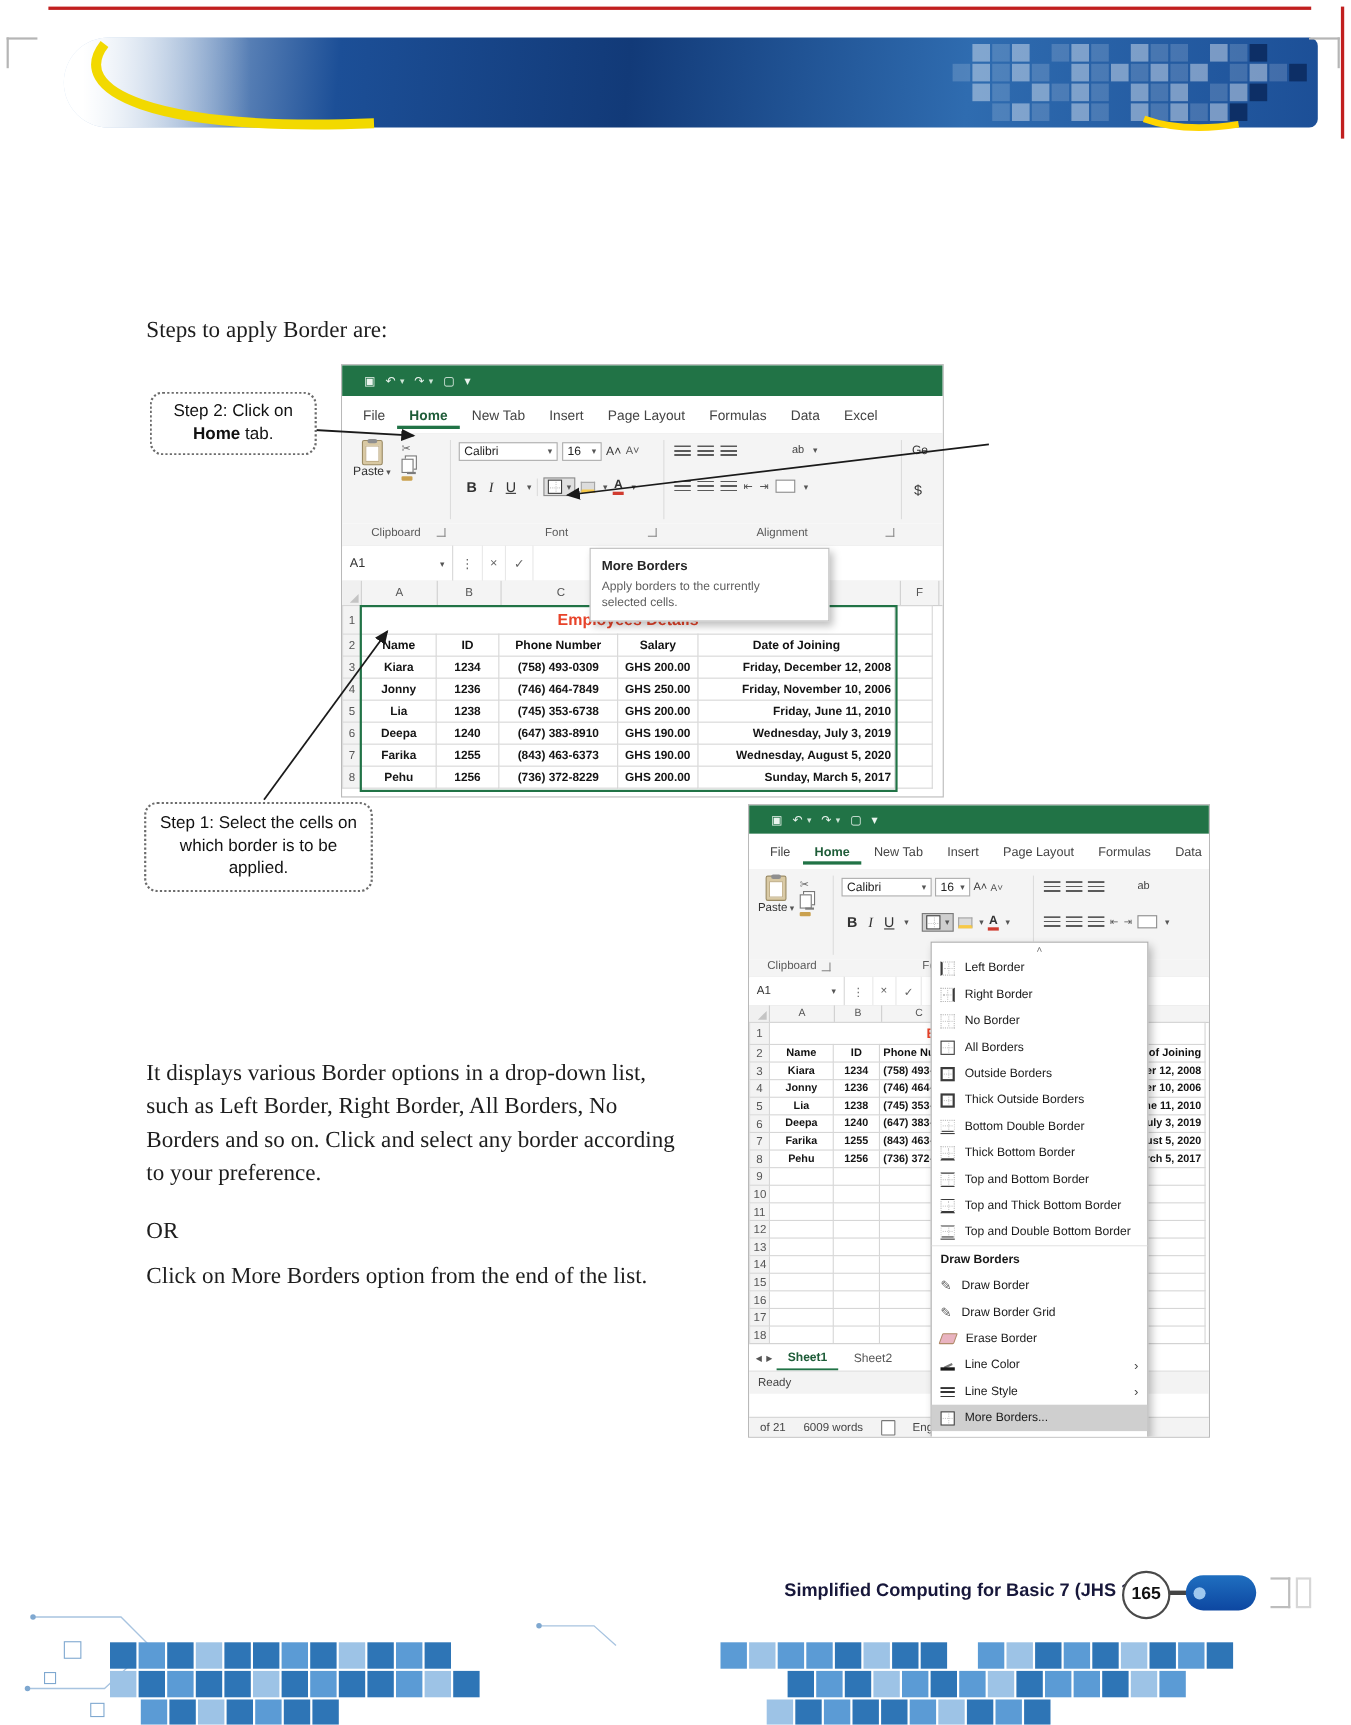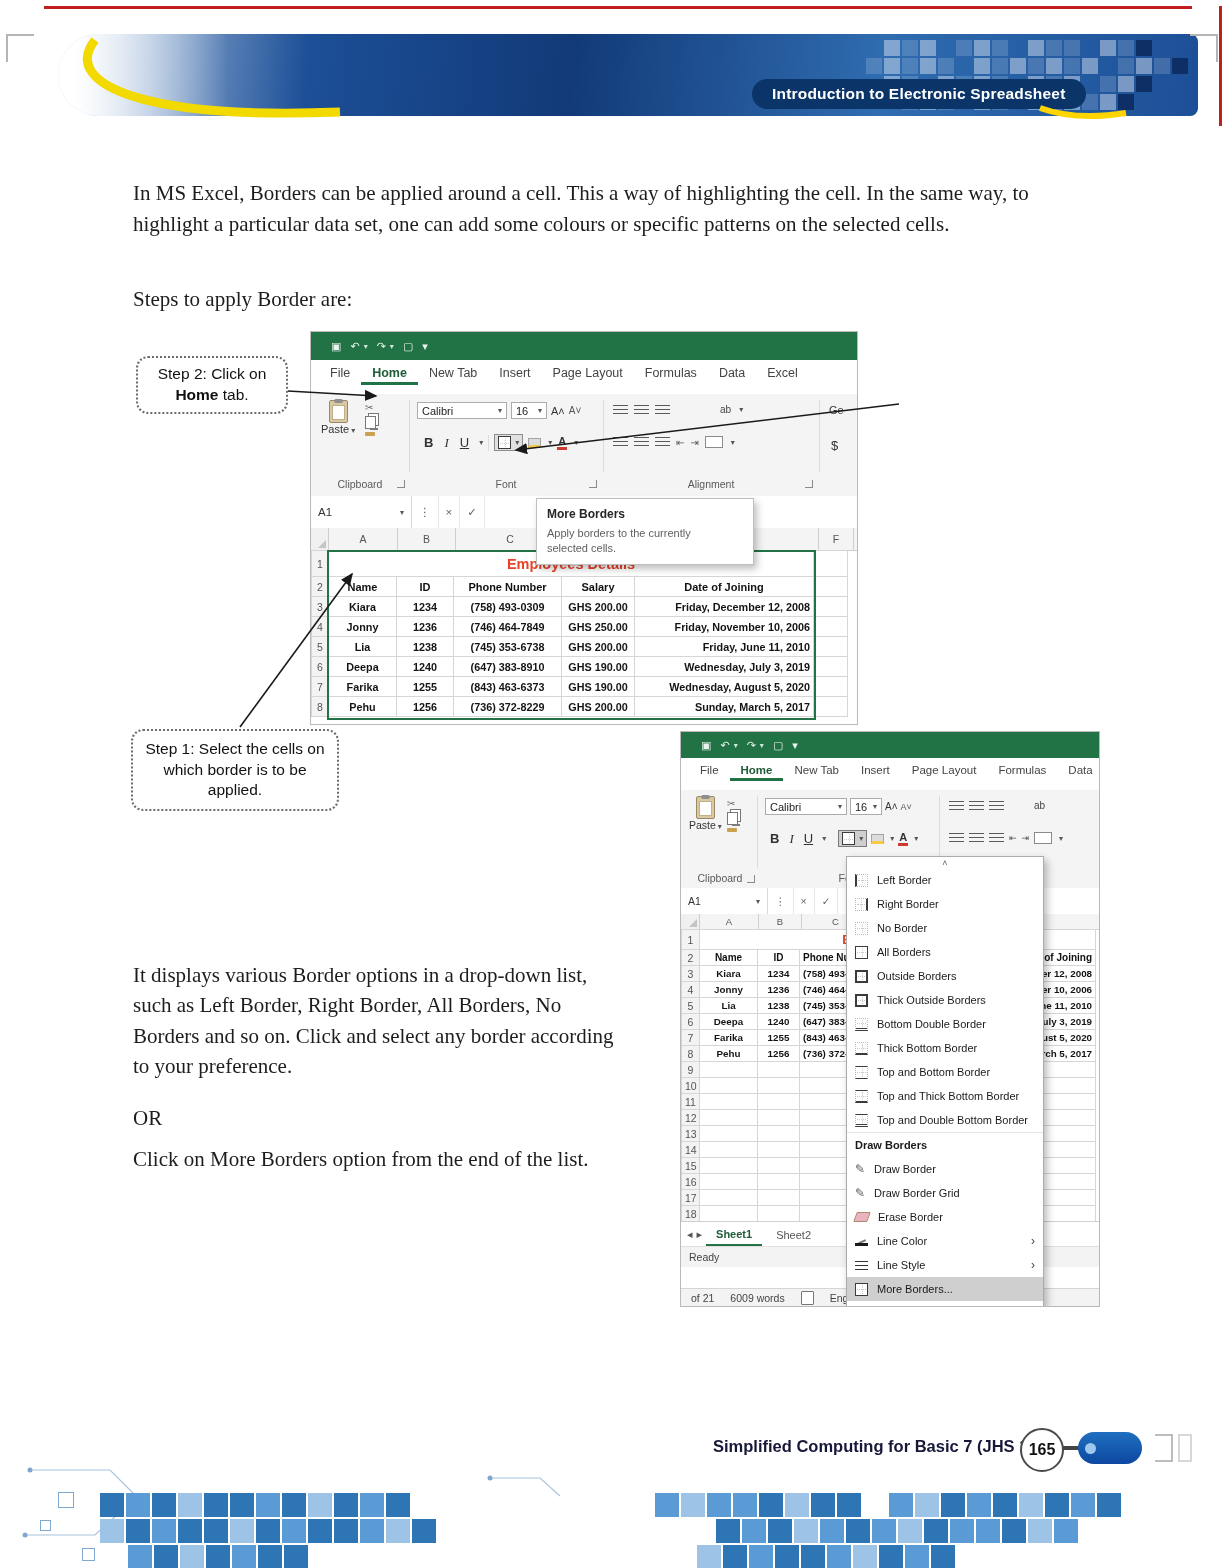--- a/index.html
+++ b/index.html
@@ -33,21 +33,21 @@
            font-size:15.5px;color:#111;display:flex;align-items:center;justify-content:center;
            text-align:center;padding:6px 10px;line-height:1.35;}
   .co2{left:136px;top:356px;width:128px;height:42px;}
   .co3{left:901px;top:349px;width:144px;height:62px;}
   .co1{left:131px;top:729px;width:184px;height:66px;}
   
   .excel{position:absolute;background:#fff;border:1px solid #b9b9b9;z-index:20;overflow:hidden;}
   .xl-titlebar{position:absolute;left:0;right:0;top:0;background:#217346;color:#fff;
                display:flex;align-items:center;gap:9px;padding-left:20px;font-size:11px;}
   .qat{display:flex;align-items:center;gap:2px;color:#eaf4ee;}
-  .xl-tabs{position:absolute;left:0;right:0;display:flex;align-items:flex-start;gap:0;
+  .xl-tabs{position:absolute;left:0;right:0;display:flex;align-items:center;gap:0;
            background:#fff;border-bottom:1px solid #e2e2e2;padding-left:8px;font-size:12.5px;color:#444;}
   .xl-tab{padding:6px 11px 5px;white-space:nowrap;}
   .xl-tab.active{color:#1e5c38;font-weight:bold;border-bottom:3px solid #217346;padding-bottom:2px;}
   .xl-ribbon{position:absolute;left:0;right:0;background:#f4f4f4;}
   .vline{position:absolute;top:6px;bottom:4px;width:1px;background:#dcdcdc;}
   .xl-labels{position:absolute;left:0;right:0;background:#f4f4f4;border-bottom:1px solid #d5d5d5;
              font-size:10.5px;color:#5a5a5a;}
   .glabel{position:absolute;top:2px;text-align:center;}
   .launcher{position:absolute;top:4px;width:7px;height:7px;border-right:1.5px solid #8a8a8a;border-bottom:1.5px solid #8a8a8a;}
   .xl-namebox{position:absolute;left:0;right:0;background:#fff;border-bottom:1px solid #d5d5d5;
@@ -159,23 +159,21 @@
 <body>
 
 <div class="page">
 
   <div class="redline"></div>
   <div class="redline-r"></div>
   <div class="cropmark cm-tl"></div>
   <div class="cropmark cm-tr"></div>
 
   <div class="band"></div>
-  <div class="badge">Introduction to Electronic Spreadsheet</div>
-
-  <p class="intro serif">In MS Excel, Borders can be applied around a cell. This a way of highlighting the cell. In the same way, to highlight a particular data set, one can add some colours or specific patterns on the selected cells.</p>
+
   <p class="steps serif">Steps to apply Border are:</p>
 
   <div class="excel" id="xl1" style="left:310px;top:331px;width:546px;height:392px;">
     <div class="xl-titlebar" style="height:28px;">
       <span class="qat">▣</span>
       <span class="qat">↶<span class="crt" style="color:#cfe6d8;">▾</span></span>
       <span class="qat">↷<span class="crt" style="color:#cfe6d8;">▾</span></span>
       <span class="qat">▢</span>
       <span class="qat">▾</span>
     </div>

